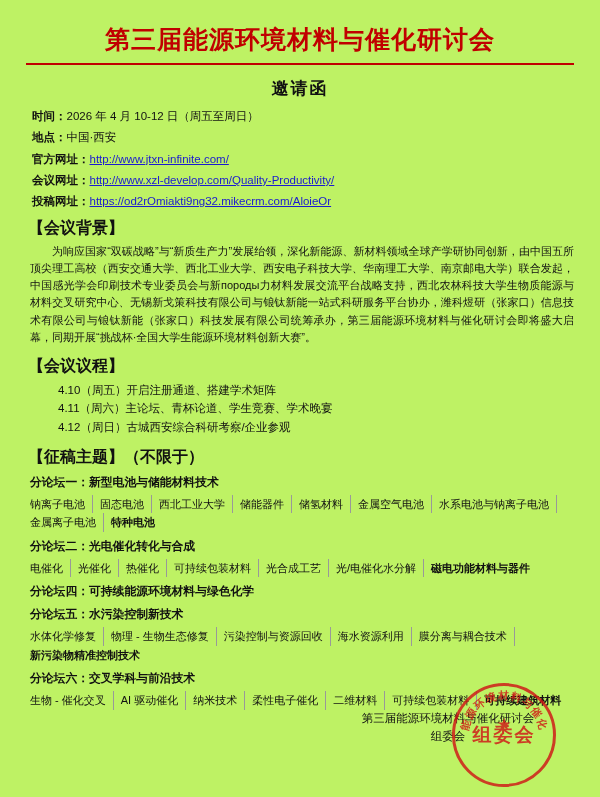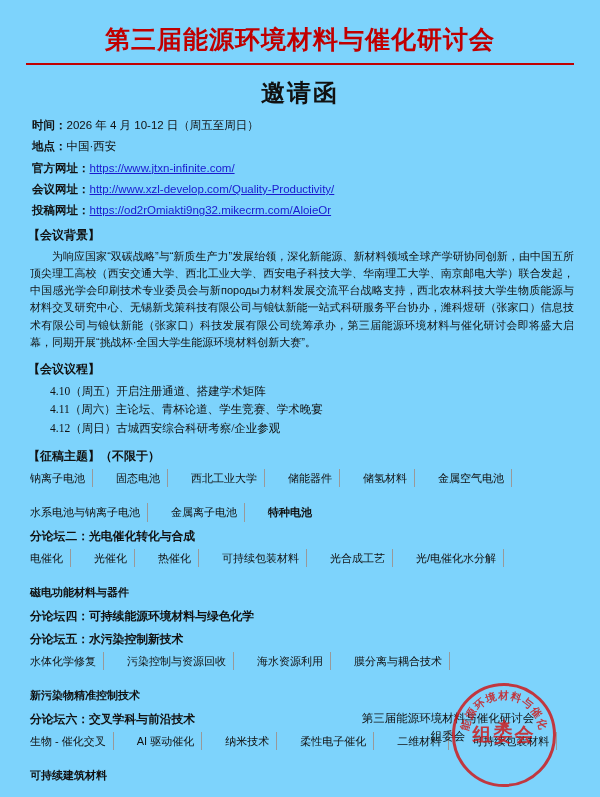--- a/index.html
+++ b/index.html
@@ -13,21 +13,21 @@
     font-family: "Liberation Sans", sans-serif;
     color: #111;
     overflow: hidden;
   }
   .page {
     position: relative;
     width: 600px;
     height: 797px;
     box-sizing: border-box;
     padding: 0 26px;
-    background: #7dd3fc;
+    background: #bef264;
   }
   .topbar {
     height: 14px;
   }
   .header {
     text-align: center;
     padding-top: 10px;
   }
   .title-cn {
     font-family: "Liberation Serif", serif;
@@ -47,21 +47,21 @@
   }
   .rule {
     border: none;
     border-top: 2px solid #c00000;
     margin: 8px 0 0 0;
     height: 0;
   }
   .subtitle {
     text-align: center;
     font-family: "Liberation Serif", serif;
-    font-size: 24px;
+    font-size: 17px;
     font-weight: bold;
     color: #111;
     margin: 12px 0 10px 0;
     letter-spacing: 2px;
   }
   .meta {
     font-size: 11.5px;
     line-height: 1.15;
     margin-left: 6px;
   }
@@ -71,47 +71,46 @@
   }
   .meta-label {
     font-weight: bold;
   }
   .link {
     color: #1a1ad0;
     text-decoration: underline;
     word-break: break-all;
   }
   .section-title {
-    font-size: 12px;
+    font-size: 16px;
     font-weight: bold;
     margin: 10px 0 4px 2px;
   }
   .para {
     font-size: 11px;
     line-height: 1.55;
     text-align: justify;
     text-indent: 2em;
     margin: 0 0 2px 4px;
   }
   .agenda {
     font-size: 11.5px;
     line-height: 1.62;
-    margin-left: 24px;
-    font-family: Liberation Serif, serif;
+    margin-left: 32px;
   }
   .forum-title {
     font-size: 11.8px;
     font-weight: bold;
     margin: 7px 0 4px 4px;
   }
   .tags {
     margin: 0 0 2px 4px;
     display: flex;
     flex-wrap: wrap;
-    gap: 16px;
+    gap: 0;
   }
   .tag {
     font-size: 11px;
     padding: 1px 7px 1px 0;
     white-space: nowrap;
     border-right: 1px solid #999;
     margin-right: 7px;
     line-height: 1.5;
   }
   .tag:last-child {
@@ -189,21 +188,21 @@
   <div class="subtitle">邀请函</div>
 
   <div class="meta">
     <div class="meta-row">
       <span class="meta-label">时间：</span><span>2026 年 4 月 10-12 日（周五至周日）</span>
     </div>
     <div class="meta-row">
       <span class="meta-label">地点：</span><span>中国·西安</span>
     </div>
     <div class="meta-row">
-      <span class="meta-label">官方网址：</span><a class="link" href="#">https://www.jtxn-infinite.com/</a>
+      <span class="meta-label">官方网址：</span><a class="link" href="#">http://www.jtxn-infinite.com/</a>
     </div>
     <div class="meta-row">
       <span class="meta-label">会议网址：</span><a class="link" href="#">http://www.xzl-develop.com/Quality-Productivity/</a>
     </div>
     <div class="meta-row">
       <span class="meta-label">投稿网址：</span><a class="link" href="#">https://od2rOmiakti9ng32.mikecrm.com/AloieOr</a>
     </div>
   </div>
 
   <div class="section-title">【会议背景】</div>
@@ -212,20 +211,21 @@
   <div class="section-title">【会议议程】</div>
   <div class="agenda">
     <div>4.10（周五）开启注册通道、搭建学术矩阵</div>
     <div>4.11（周六）主论坛、青杯论道、学生竞赛、学术晚宴</div>
     <div>4.12（周日）古城西安综合科研考察/企业参观</div>
   </div>
 
   <div class="section-title">【征稿主题】（不限于）</div>
 
   <div>
+    <div class="forum-title">分论坛一：新型电池与储能材料技术</div>
     <div class="tags">
       <span class="tag">钠离子电池</span>
       <span class="tag">固态电池</span>
       <span class="tag">西北工业大学</span>
       <span class="tag">储能器件</span>
       <span class="tag">储氢材料</span>
       <span class="tag">金属空气电池</span>
       <span class="tag">水系电池与钠离子电池</span>
       <span class="tag">金属离子电池</span>
       <span class="tag">特种电池</span>
@@ -247,20 +247,21 @@
 
 
   <div>
     <div class="forum-title">分论坛四：可持续能源环境材料与绿色化学</div>
   </div>
 
   <div>
     <div class="forum-title">分论坛五：水污染控制新技术</div>
     <div class="tags">
       <span class="tag">水体化学修复</span>
+      <span class="tag">物理 - 生物生态修复</span>
       <span class="tag">污染控制与资源回收</span>
       <span class="tag">海水资源利用</span>
       <span class="tag">膜分离与耦合技术</span>
       <span class="tag">新污染物精准控制技术</span>
     </div>
   </div>
 
   <div>
     <div class="forum-title">分论坛六：交叉学科与前沿技术</div>
     <div class="tags">

